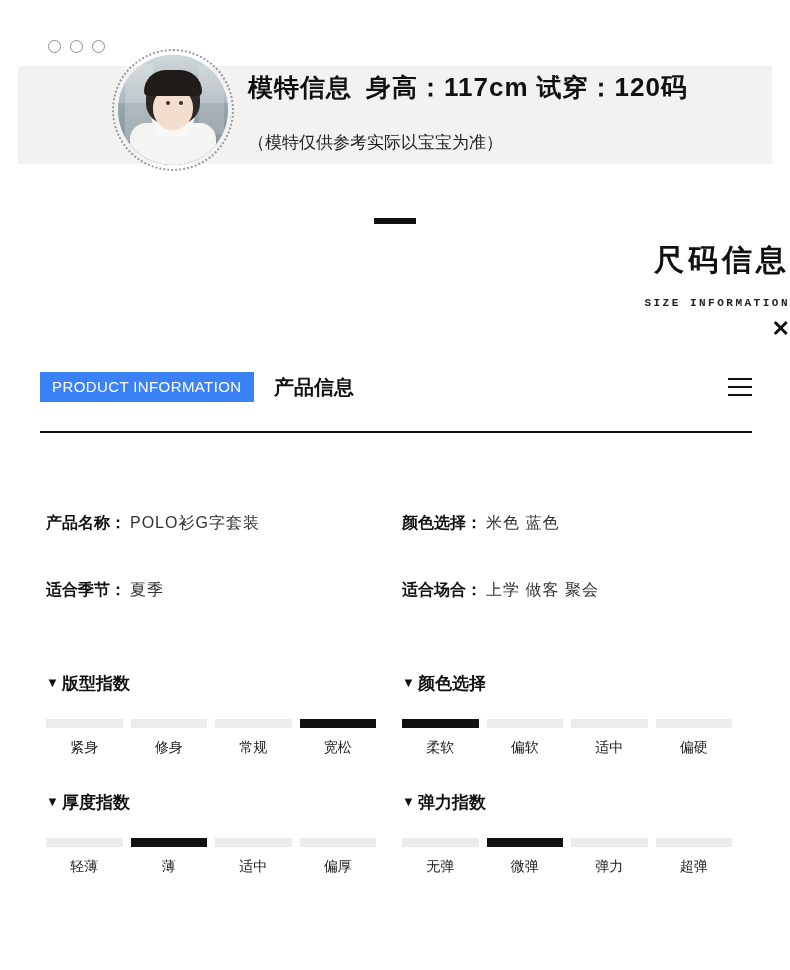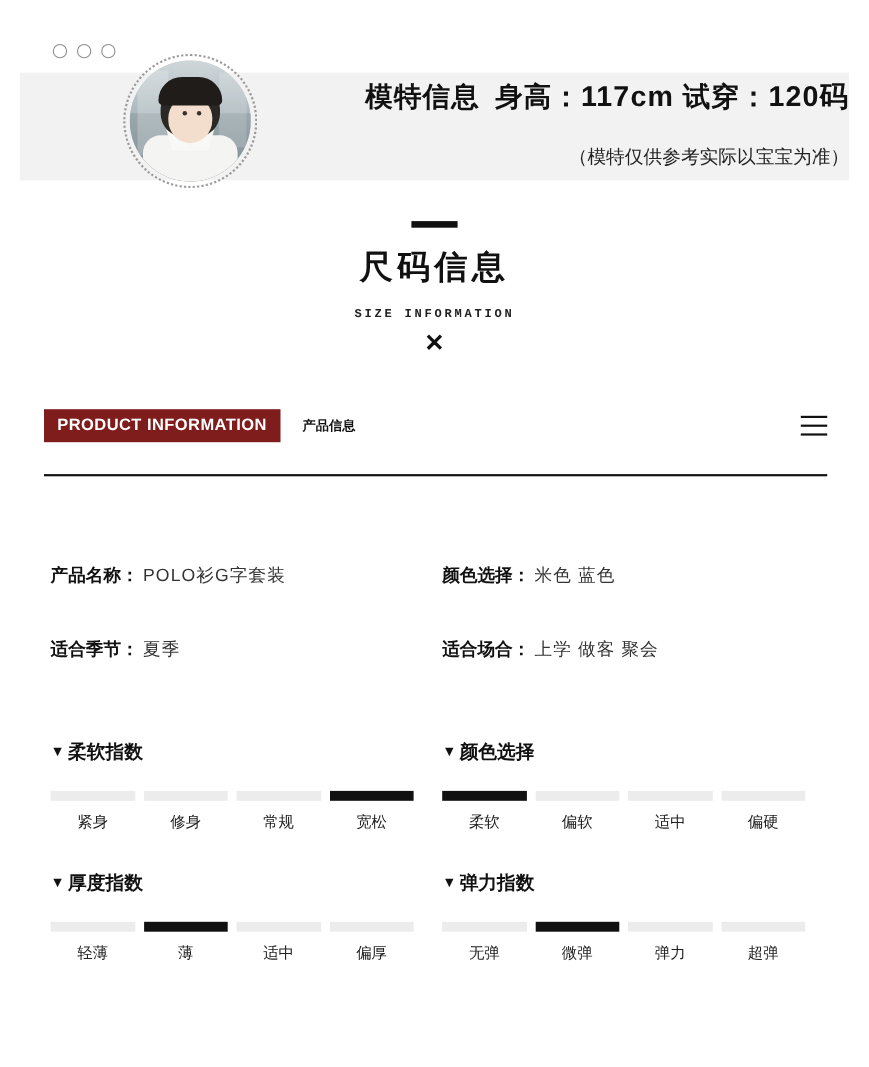--- a/index.html
+++ b/index.html
@@ -120,44 +120,44 @@
     background: #f8f8f6;
   }
   .avatar .collar-l { left: 33%; transform: skewX(16deg); }
   .avatar .collar-r { left: 52%; transform: skewX(-16deg); }
 
   .model-text {
     position: absolute;
     left: 248px;
     top: 70px;
     width: 524px;
-    text-align: right;
+    text-align: left;
   }
   .model-line1 {
     font-size: 25px;
     font-weight: 700;
     letter-spacing: 1px;
     color: #111;
     white-space: nowrap;
   }
   .model-line1 .lbl { margin-right: 14px; }
   .model-line1 .num { font-size: 26px; }
   .model-line2 {
     margin-top: 26px;
     font-size: 17px;
     color: #222;
   }
 
   
   .size-block {
     position: absolute;
     left: 0;
-    top: 201px;
+    top: 218px;
     width: 790px;
-    text-align: center;
+    text-align: right;
   }
   .size-bar {
     width: 42px;
     height: 6px;
     background: #111;
     margin: 0 auto 16px auto;
   }
   .size-title {
     font-size: 30px;
     font-weight: 700;
@@ -183,32 +183,32 @@
   
   .pi-row {
     position: absolute;
     left: 40px;
     top: 372px;
     width: 712px;
     height: 32px;
   }
   .pi-tag {
     display: inline-block;
-    background: #7f1d1d;
+    background: #3b82f6;
     color: #fff;
     font-size: 15px;
-    font-weight: 700;
+    font-weight: 400;
     letter-spacing: 0.4px;
     padding: 6px 12px 7px 12px;
     vertical-align: middle;
   }
   .pi-cn {
     display: inline-block;
     margin-left: 16px;
-    font-size: 12px;
+    font-size: 20px;
     font-weight: 700;
     color: #111;
     vertical-align: middle;
   }
   .hamburger {
     position: absolute;
     right: 0;
     top: 6px;
     width: 24px;
     height: 18px;
@@ -385,21 +385,21 @@
         <span class="k">适合场合：</span><span class="v">上学  做客  聚会</span>
       </div>
     </div>
   </div>
 
   <div class="meters">
     <div class="meter-grid">
 
       <div class="meter">
         <div class="meter-title">
-          <span class="caret">▼</span><span>柔软指数</span>
+          <span class="caret">▼</span><span>版型指数</span>
         </div>
         <div class="meter-track">
           <span class="meter-seg"></span>
           <span class="meter-seg"></span>
           <span class="meter-seg"></span>
           <span class="meter-seg active"></span>
         </div>
         <div class="meter-labels">
           <span class="meter-label">紧身</span>
           <span class="meter-label">修身</span>

